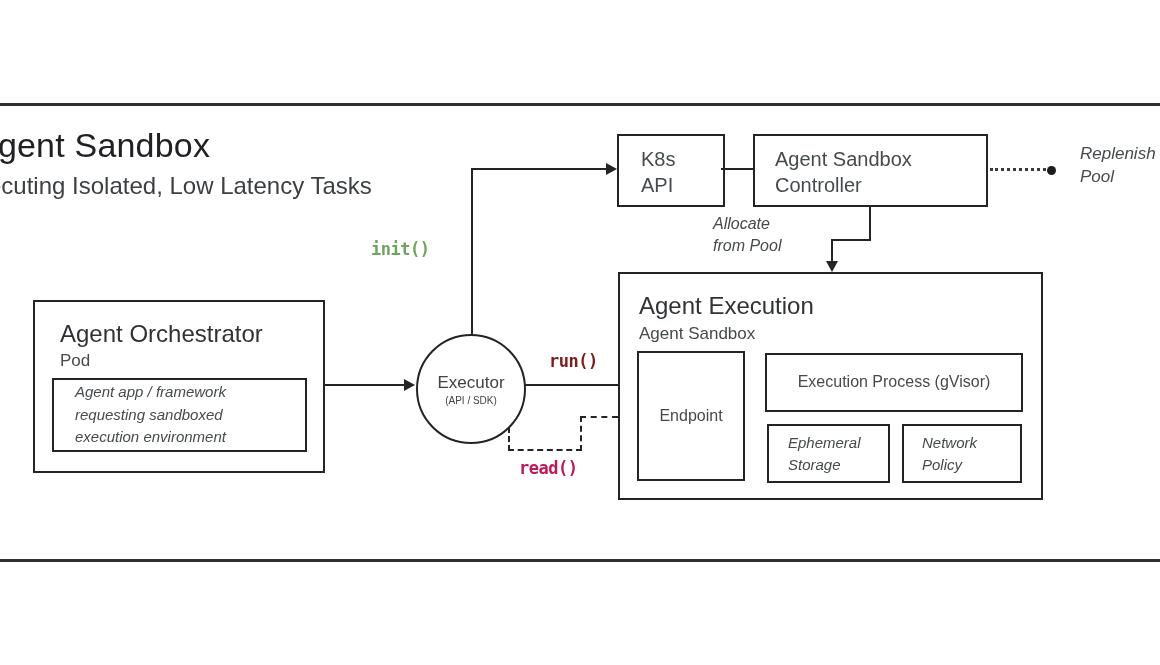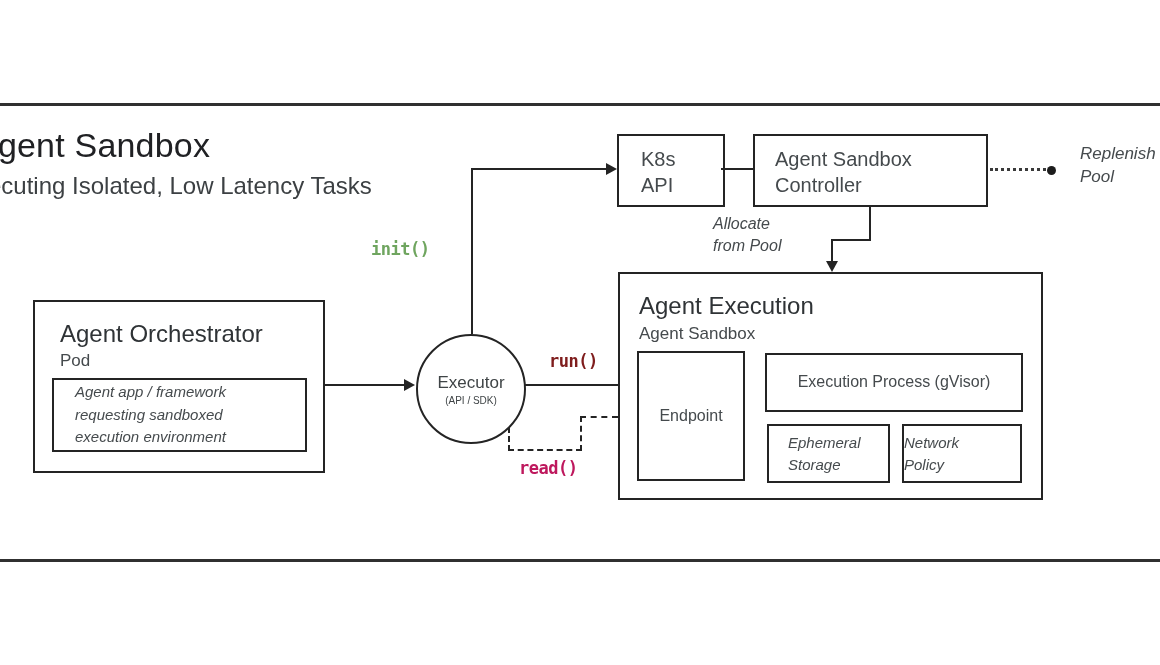--- a/index.html
+++ b/index.html
@@ -121,18 +121,18 @@
     <div class="box centered" style="left:145px;top:79px;width:254px;height:55px;">
       <div class="node-label" style="font-size:16px;">Execution Process (gVisor)</div>
     </div>
 
     <div class="box vcenter" style="left:147px;top:150px;width:119px;height:55px;">
       <div class="node-label" style="padding-left:19px;font-size:15px;line-height:1.45;">Ephemeral
 Storage</div>
     </div>
 
     <div class="box vcenter" style="left:282px;top:150px;width:116px;height:55px;">
-      <div class="node-label" style="font-size:15px;line-height:1.45;">Network
+      <div class="node-label" style="padding-left:18px;font-size:15px;line-height:1.45;">Network
 Policy</div>
     </div>
   </div>
 
 </div>
 
 </body></html>

